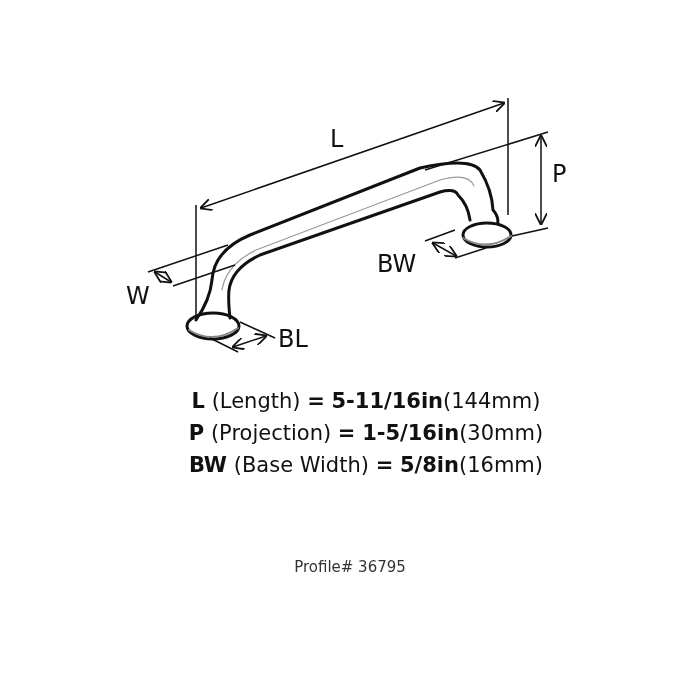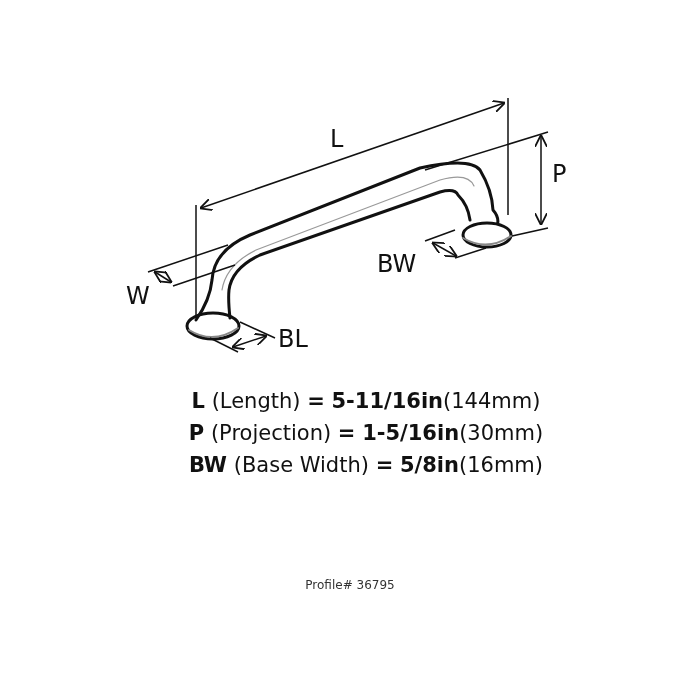--- a/index.html
+++ b/index.html
@@ -5,21 +5,21 @@
   html,body{margin:0;padding:0;background:#fff;}
   body{width:700px;height:700px;position:relative;overflow:hidden;font-family:"DejaVu Sans","Liberation Sans",sans-serif;color:#111;}
   #drawing{position:absolute;left:0;top:0;width:700px;height:370px;}
   .lbl{position:absolute;font-size:24px;font-weight:500;color:#111;}
   #specs{position:absolute;left:0;top:385px;width:700px;text-align:center;padding-left:16px;}
   .spec{font-size:21px;line-height:32px;white-space:nowrap;color:#111;}
   .spec .key{font-weight:bold;}
   .spec .val{font-weight:bold;}
   .spec .name{font-weight:normal;}
   .spec .mm{font-weight:normal;}
-  #profile{position:absolute;left:0;top:578px;width:700px;text-align:center;font-size:12px;color:#333;}
+  #profile{position:absolute;left:0;top:558px;width:700px;text-align:center;font-size:15px;color:#333;}
 </style>
 </head>
 <body>
 
 <svg id="drawing" viewBox="0 0 700 370" xmlns="http://www.w3.org/2000/svg">
   <defs>
     <marker id="ah" viewBox="0 0 10 10" refX="9" refY="5" markerWidth="8" markerHeight="8" orient="auto-start-reverse">
       <path d="M0,0 L10,5 L0,10" fill="none" stroke="#111" stroke-width="1.5"></path>
     </marker>
   </defs>

